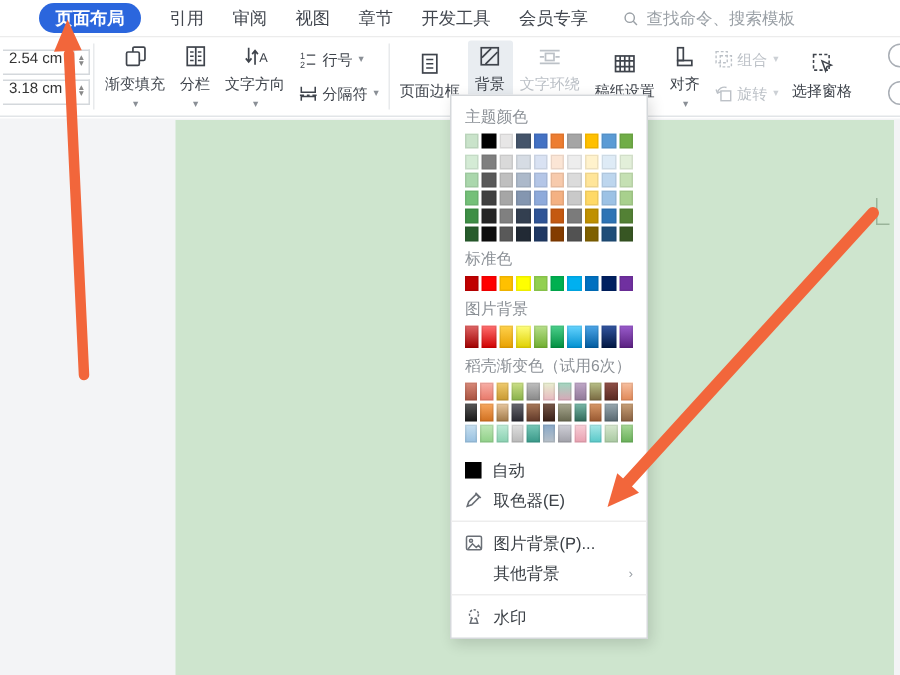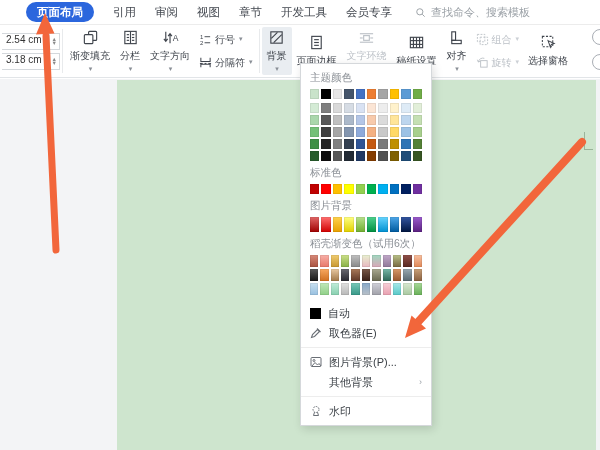--- a/index.html
+++ b/index.html
@@ -148,36 +148,36 @@
           <path d="M2 12 v-3 h10 v3"></path>
           <line x1="1" y1="8" x2="4" y2="8"></line>
           <line x1="6" y1="8" x2="8" y2="8"></line>
           <line x1="10" y1="8" x2="13" y2="8"></line>
         </svg>
       <span>分隔符</span>
     </div>
   </div>
   <div class="vsep"></div>
 
-  <div class="tbtn caret active">
-    <svg viewBox="0 0 18 18" fill="none" stroke="currentColor" stroke-width="1.2">
-      <rect x="3" y="3" width="12" height="12"></rect>
-        <line x1="3.5" y1="10" x2="10" y2="3.5"></line>
-        <line x1="6" y1="14.5" x2="14.5" y2="6"></line>
-      </svg>
-    <span>背景</span>
-  </div>
   <div class="tbtn">
     <svg viewBox="0 0 18 18" fill="none" stroke="currentColor" stroke-width="1.2">
       <rect x="4" y="2.5" width="10" height="13"></rect>
         <line x1="6.5" y1="6" x2="11.5" y2="6"></line>
         <line x1="6.5" y1="9" x2="11.5" y2="9"></line>
         <line x1="6.5" y1="12" x2="11.5" y2="12"></line>
       </svg>
     <span>页面边框</span>
+  </div>
+  <div class="tbtn caret active">
+    <svg viewBox="0 0 18 18" fill="none" stroke="currentColor" stroke-width="1.2">
+      <rect x="3" y="3" width="12" height="12"></rect>
+        <line x1="3.5" y1="10" x2="10" y2="3.5"></line>
+        <line x1="6" y1="14.5" x2="14.5" y2="6"></line>
+      </svg>
+    <span>背景</span>
   </div>
   <div class="tbtn caret disabled">
     <svg viewBox="0 0 18 18" fill="none" stroke="currentColor" stroke-width="1.2">
       <line x1="2" y1="5" x2="16" y2="5"></line>
         <rect x="6" y="7" width="6" height="5"></rect>
         <line x1="2" y1="9.5" x2="5" y2="9.5"></line>
         <line x1="13" y1="9.5" x2="16" y2="9.5"></line>
         <line x1="2" y1="14" x2="16" y2="14"></line>
       </svg>
     <span>文字环绕</span>

